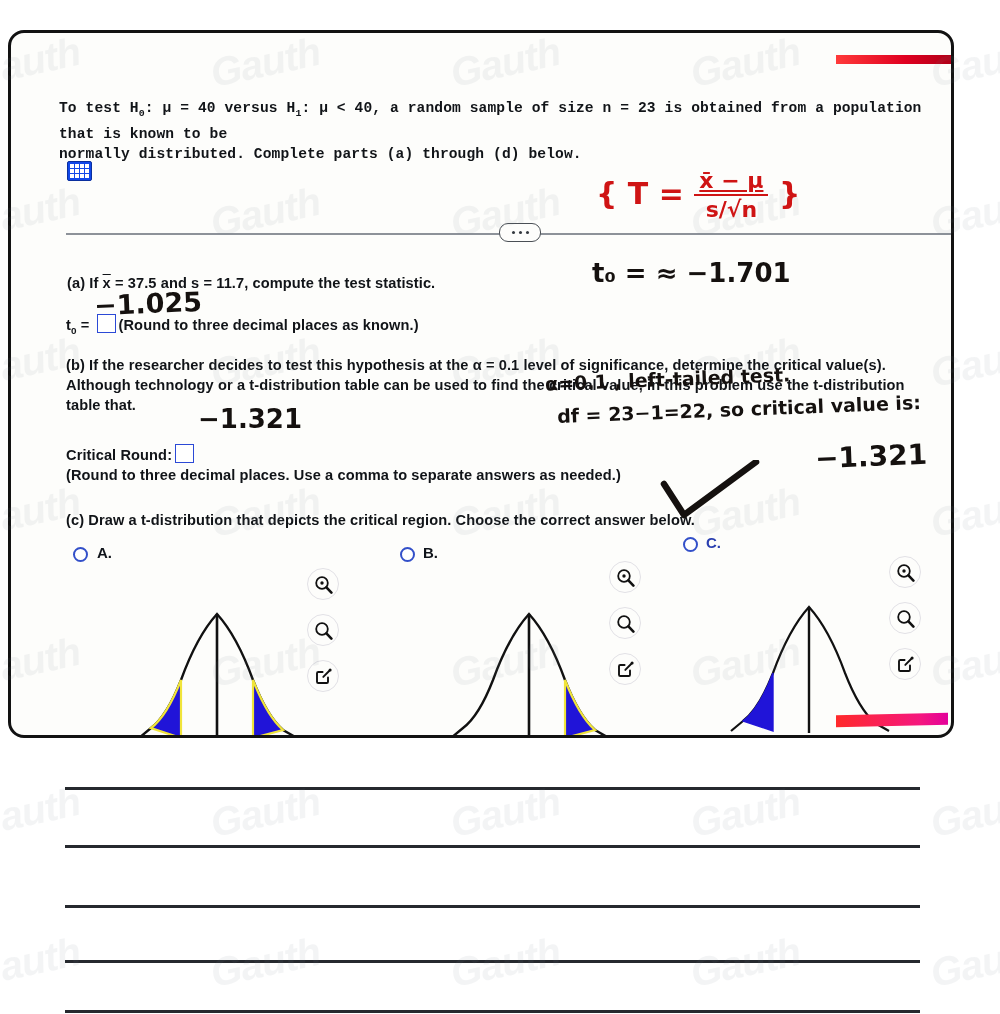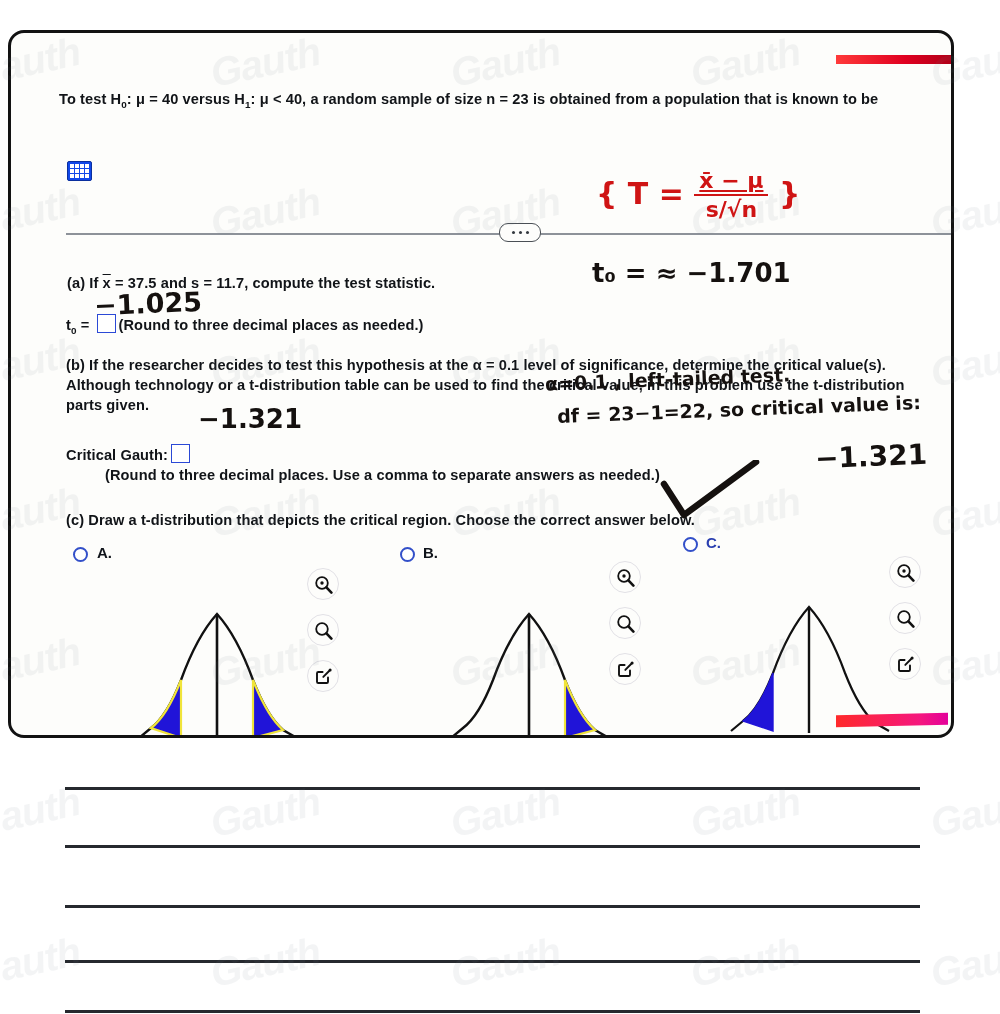--- a/index.html
+++ b/index.html
@@ -170,22 +170,23 @@
     <div class="wm" style="left: 690px; top: 940px;">Gauth</div>
     <div class="wm" style="left: 930px; top: 940px;">Gauth</div>
   </div>
 
 <div id="card">
   <div id="card-inner">
 
     <div class="redbar-top"></div>
     <div class="redbar-bottom"></div>
 
-    <div class="qtext" style="left:48px;top:56px;width:900px;">
+    <div class="qtext" style="left:48px;top:65px;width:900px;font-family:Liberation Mono, monospace;">
       <span>To test H</span><sub>0</sub><span>: μ = 40 versus H</span><sub>1</sub><span>: μ &lt; 40, a random sample of size n = 23 is obtained from a population that is known to be</span>
+      <div>normally distributed. Complete parts (a) through (d) below.</div>
     </div>
 
     <div class="grid-icon">
       <i></i>
         <i></i>
         <i></i>
         <i></i>
         <i></i>
         <i></i>
         <i></i>
@@ -201,33 +202,33 @@
         <b></b>
         <b></b>
         <b></b>
       </div>
 
     <div class="qtext" style="left:56px;top:240px;">
       <span>(a) If </span><span class="ovl">x</span><span> = 37.5 and s = 11.7, compute the test statistic.</span>
     </div>
 
     <div class="qtext" style="left:55px;top:281px;">
-      <span>t</span><sub>0</sub><span> = </span><span class="ansbox"></span><span>(Round to three decimal places as needed.)</span>
+      <span>t</span><sub>0</sub><span> = </span><span class="ansbox"></span><span>(Round to three decimal places as known.)</span>
     </div>
 
     <div class="qtext" style="left:55px;top:322px;width:890px;">
       <div>(b) If the researcher decides to test this hypothesis at the α = 0.1 level of significance, determine the critical value(s).</div>
       <div>Although technology or a t-distribution table can be used to find the critical value, in this problem use the t-distribution</div>
-      <div>parts given.</div>
+      <div>table that.</div>
     </div>
 
     <div class="qtext" style="left:55px;top:411px;">
-      <span>Critical Gauth:</span><span class="ansbox"></span>
-    </div>
-    <div class="qtext" style="left:55px;top:432px;margin-left:39px;">(Round to three decimal places. Use a comma to separate answers as needed.)</div>
+      <span>Critical Round:</span><span class="ansbox"></span>
+    </div>
+    <div class="qtext" style="left:55px;top:432px;">(Round to three decimal places. Use a comma to separate answers as needed.)</div>
 
     <div class="qtext" style="left:55px;top:477px;">(c) Draw a t-distribution that depicts the critical region. Choose the correct answer below.</div>
 
     <div class="radio" style="left:62px;top:514px;"></div>
     <div class="opt-label" style="left:86px;top:511px;">A.</div>
     <div class="plot" style="left:120px;top:555px;">
       <svg width="175" height="160" viewBox="0 0 175 160">
         <path d="M8 150 L20 140 Q36 128 50 92 Q66 48 86 26 Q106 48 122 92 Q136 128 152 142 L166 150" fill="none" stroke="#111" stroke-width="2.4"></path>
         <path d="M20 140 Q36 128 50 92 L50 150 Z" fill="#2014d8" stroke="#f0e43a" stroke-width="2.2"></path>
         <path d="M152 142 Q136 128 122 92 L122 150 Z" fill="#2014d8" stroke="#f0e43a" stroke-width="2.2"></path>

